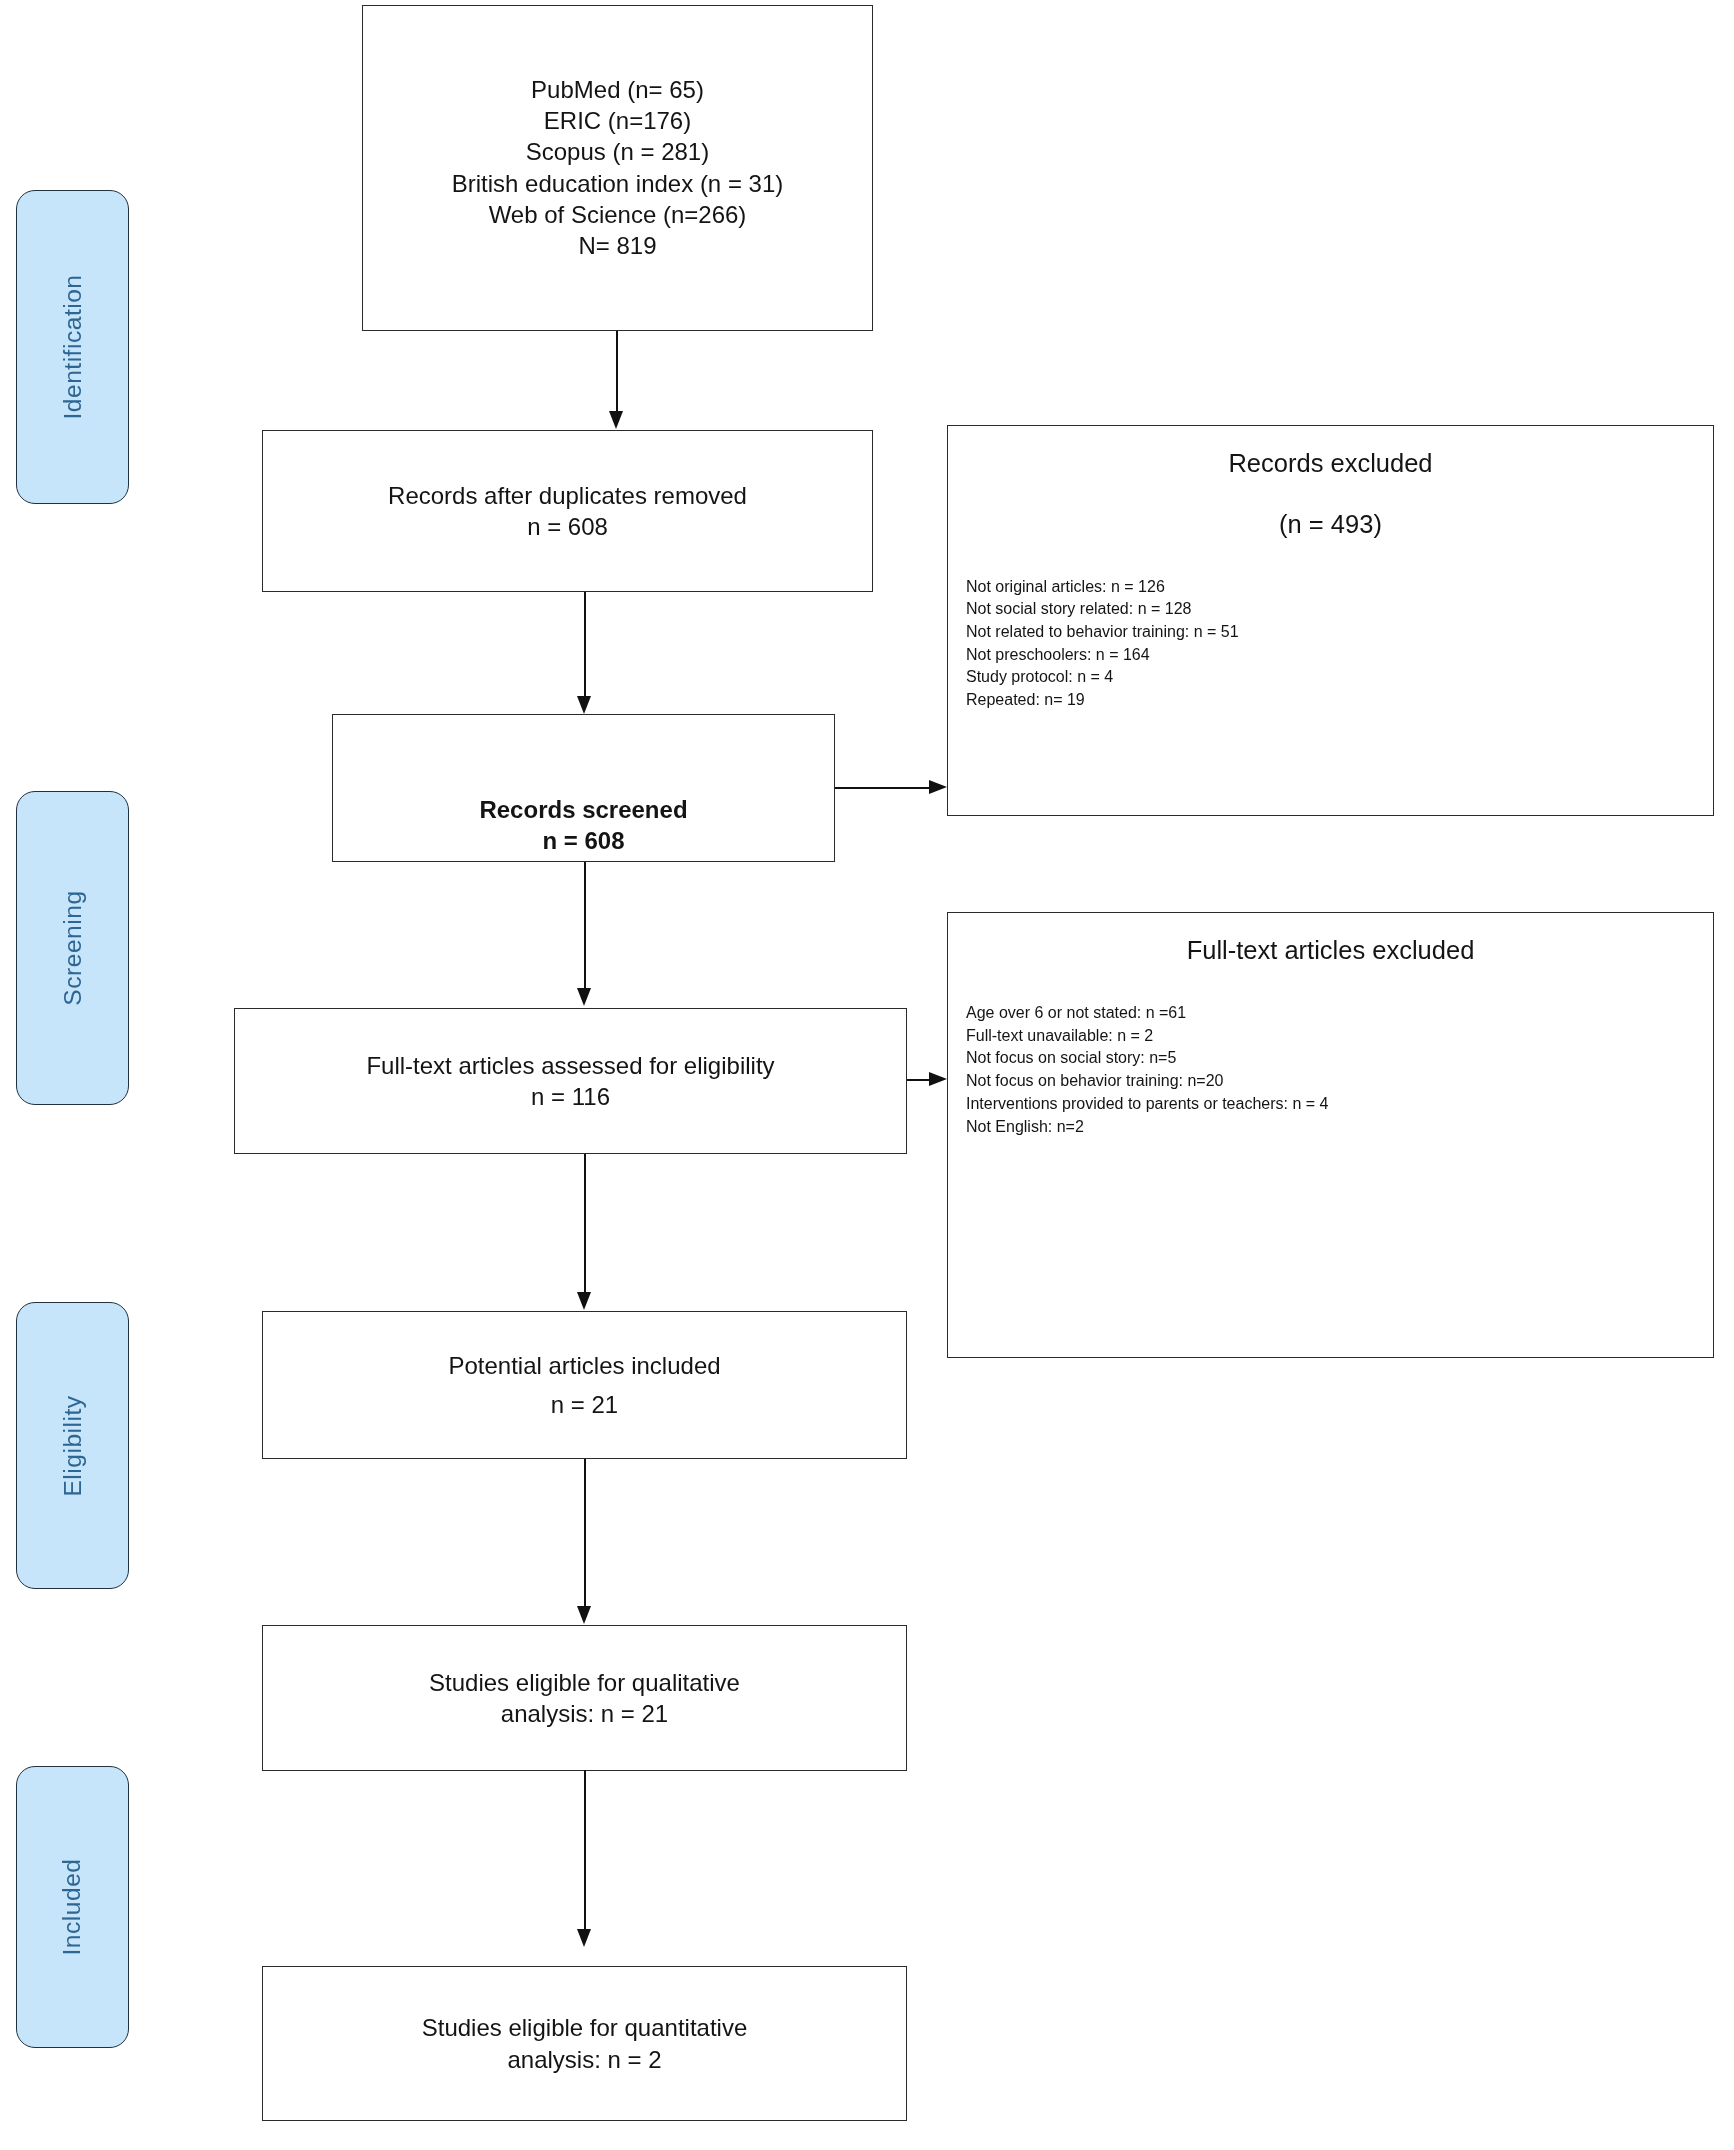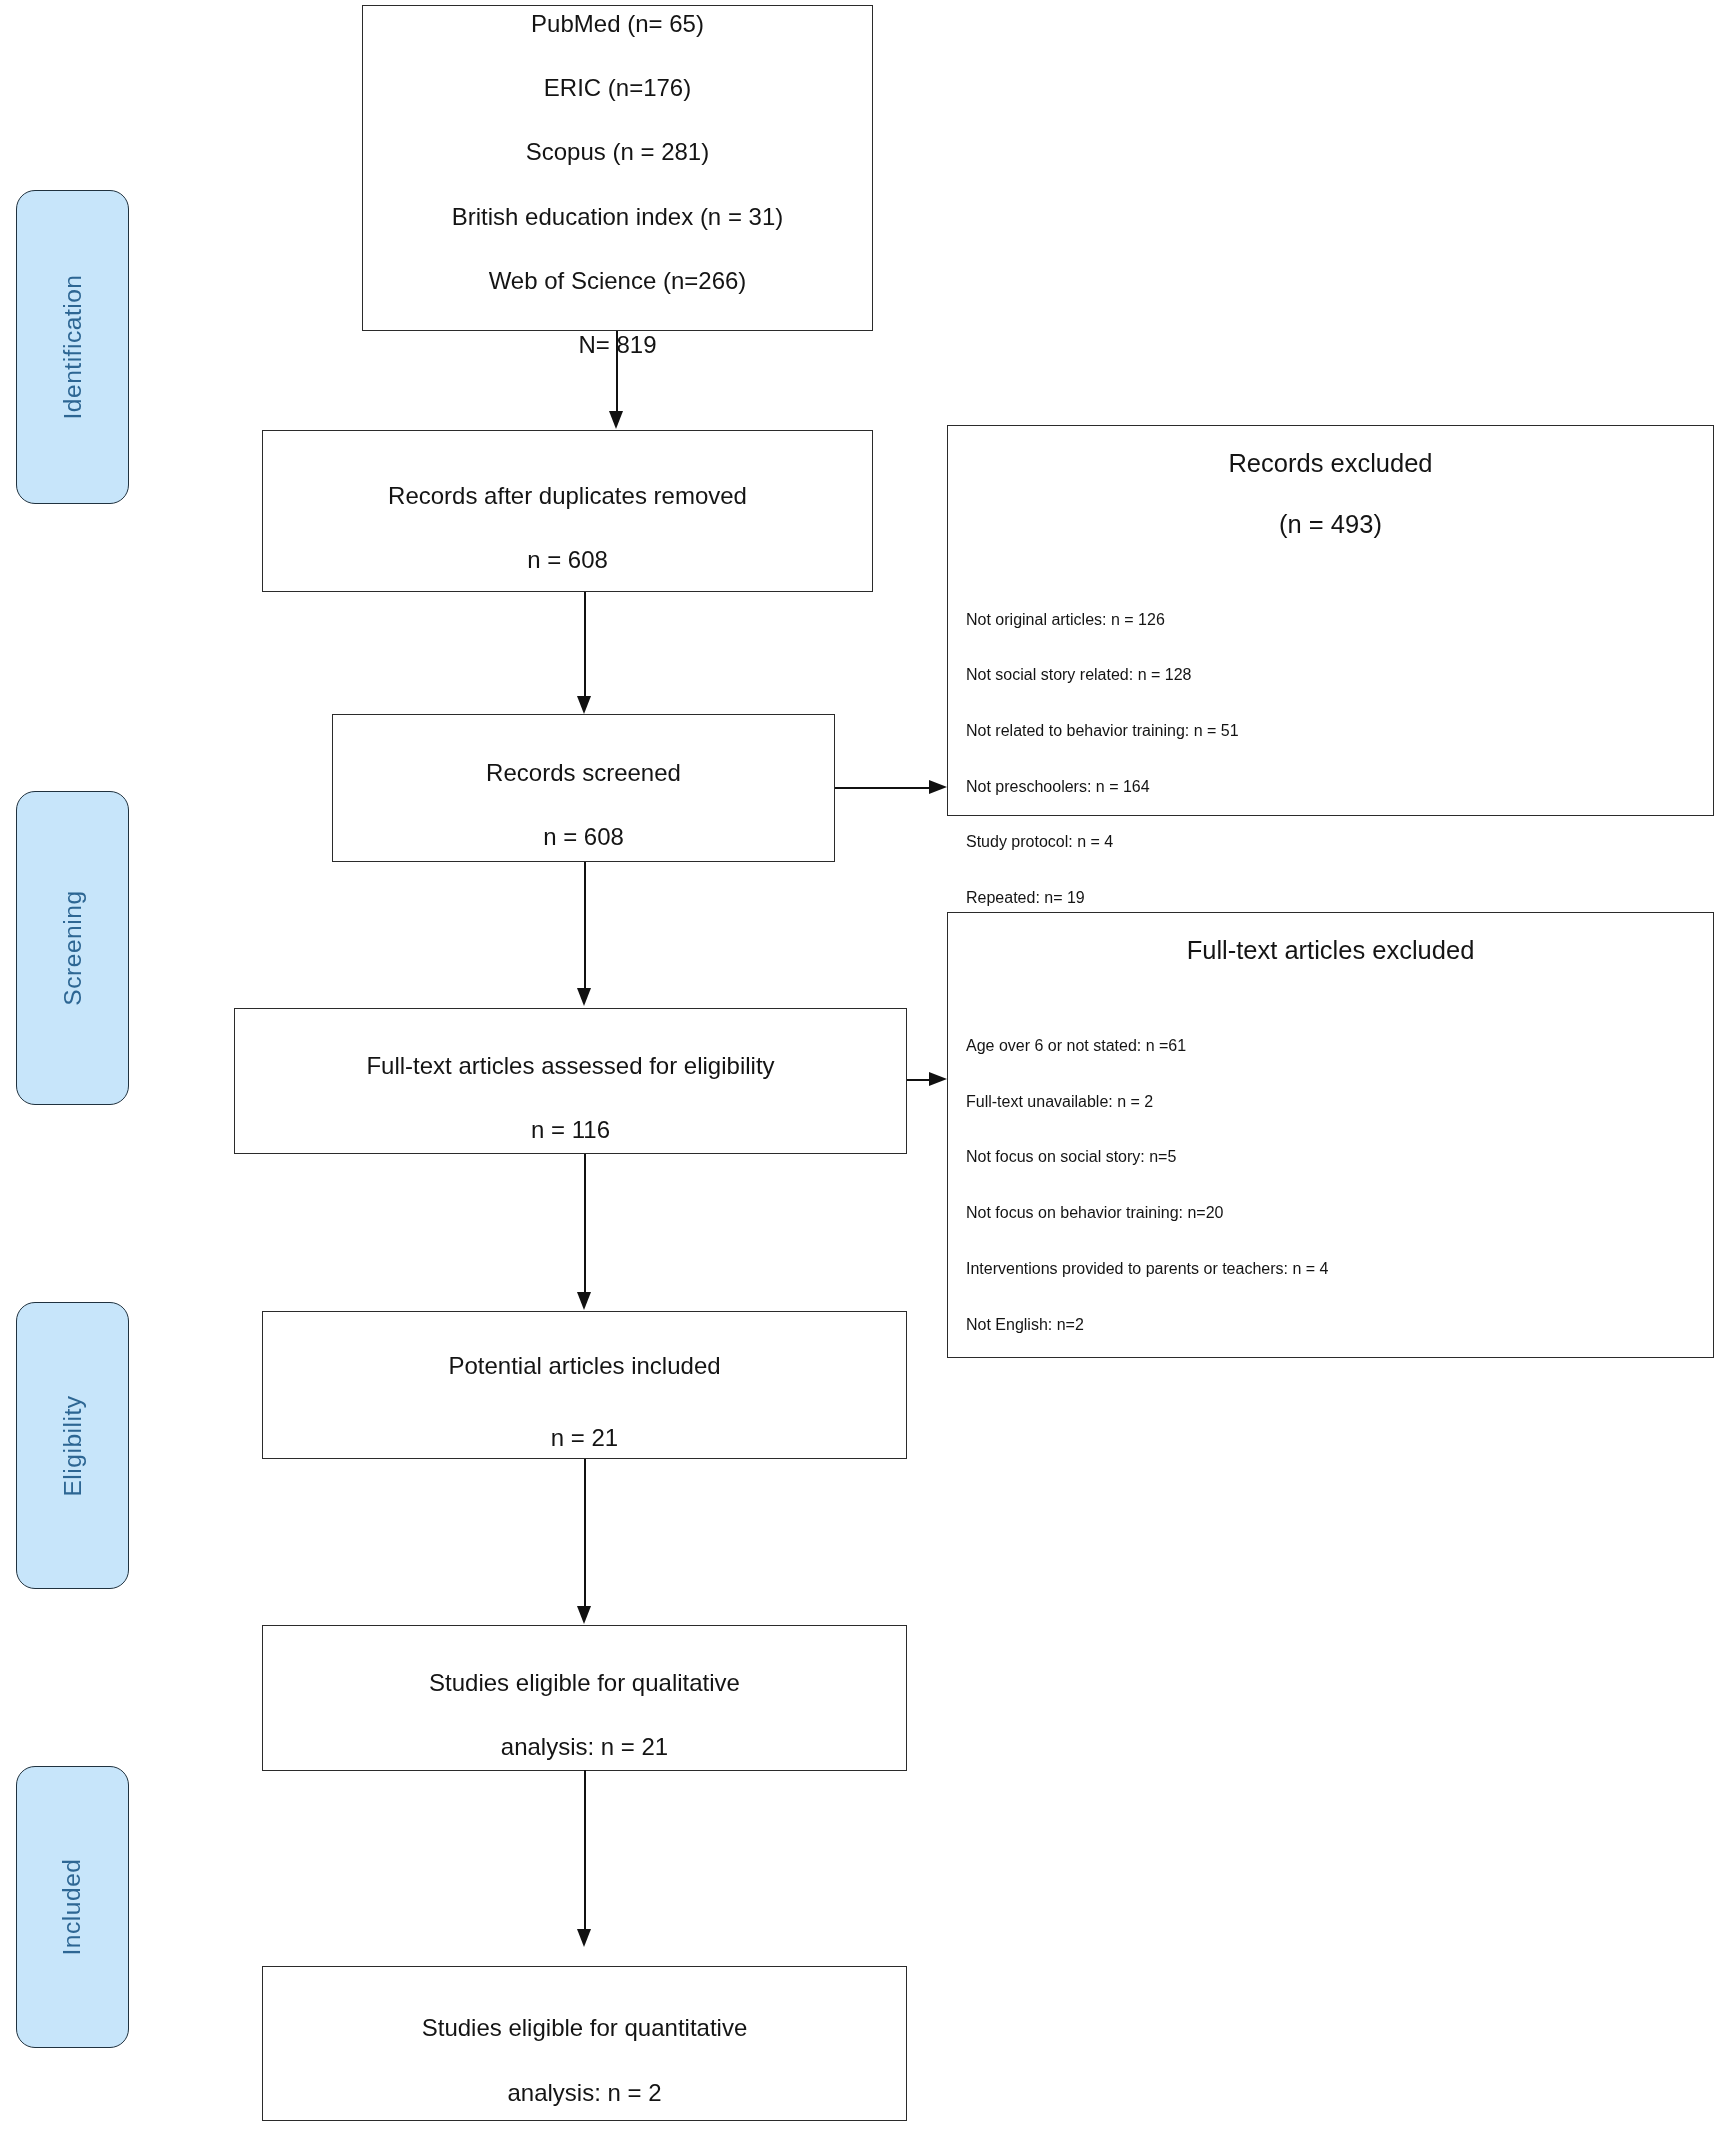--- a/index.html
+++ b/index.html
@@ -26,22 +26,22 @@
     display:flex;
     flex-direction:column;
     align-items:center;
     justify-content:center;
     text-align:center;
     font-size:24px;
     line-height:1.30;
     color:#141414;
     padding:4.6px 8.2px;
   }
-  .box .ln{display:block;white-space:nowrap;margin-top:33px;}
-  .box.bold{font-weight:normal;}
+  .box .ln{display:block;white-space:nowrap;}
+  .box.bold{font-weight:bold;justify-content:flex-end;}
 
   
   .box.excl{
     justify-content:flex-start;
     align-items:stretch;
     padding:21px 18px 13.7px 18px;
     gap:28px;
   }
   .excl .head{
     text-align:center;

